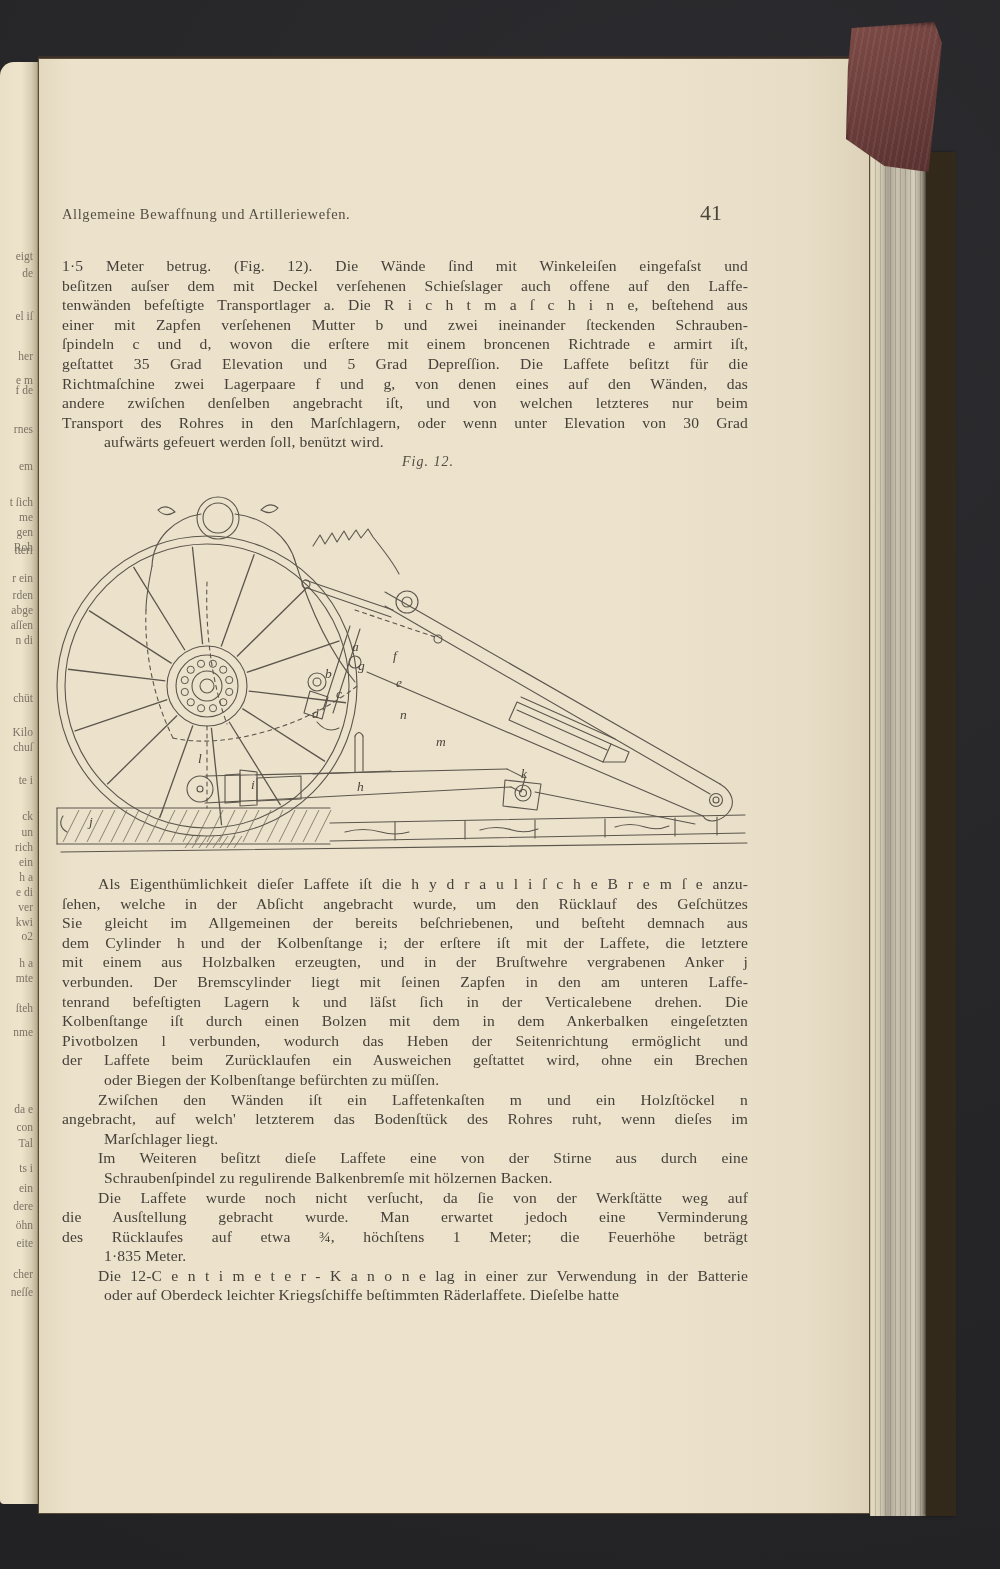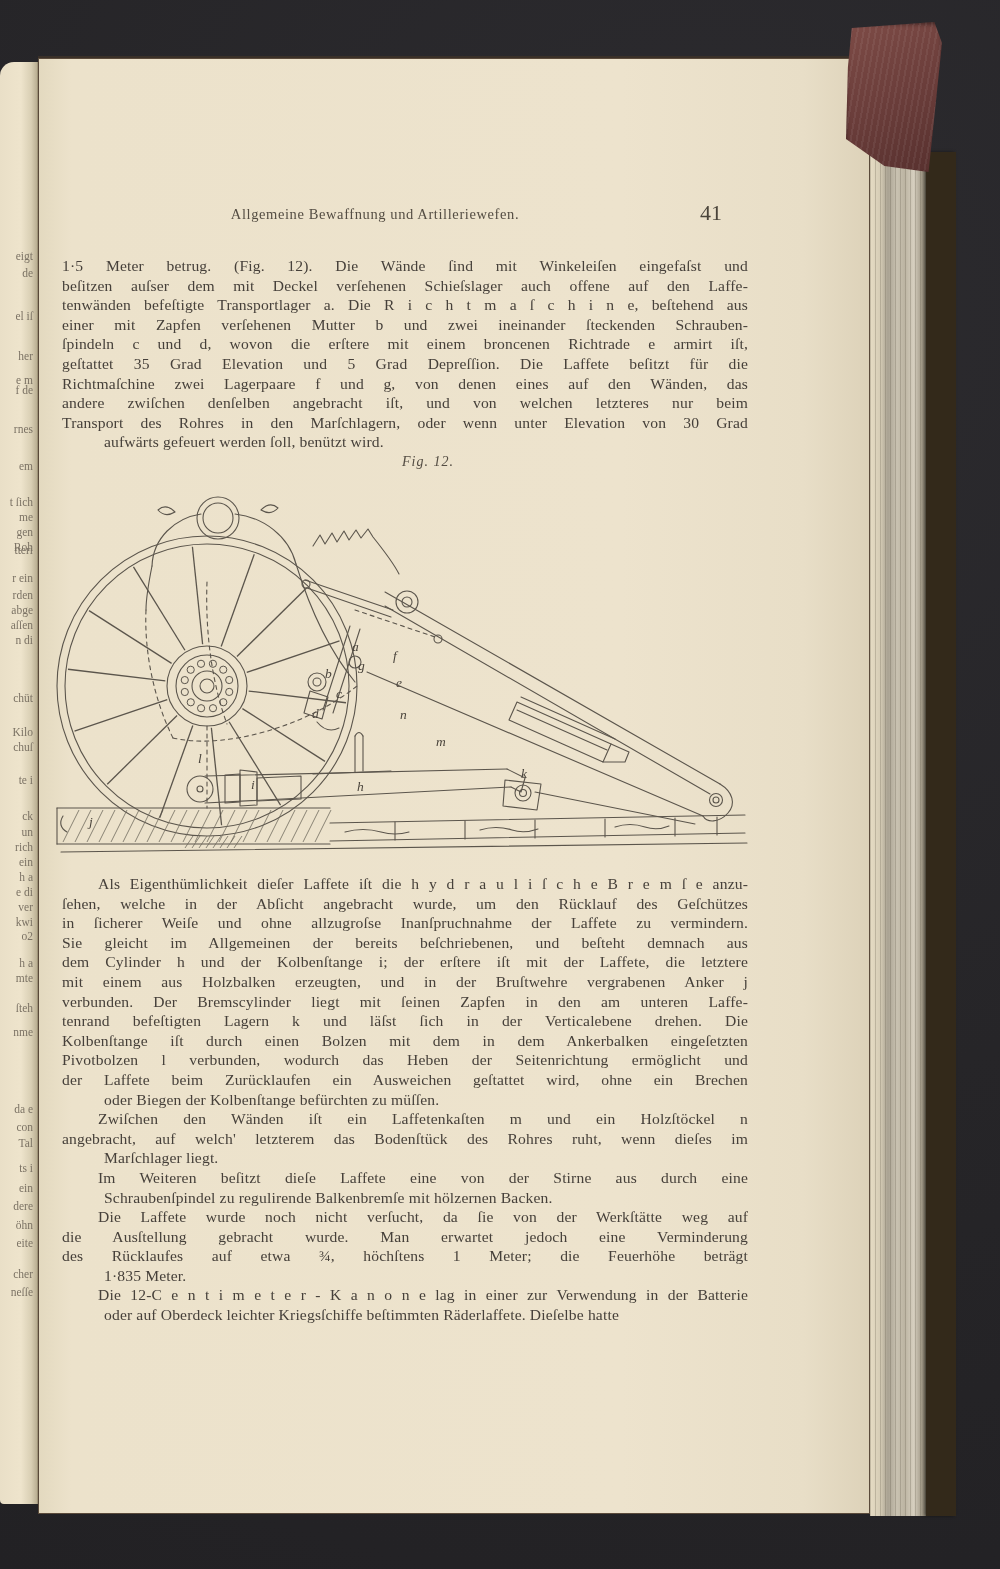--- a/index.html
+++ b/index.html
@@ -12,21 +12,21 @@
              background:linear-gradient(90deg,#e9dfc7 0%,#eee4cc 55%,#d9cfb4 82%,#bdb296 96%,#8f8468 100%);
              border-radius:14px 0 0 4px;}
   .prev-edge .frag{position:absolute;right:5px;white-space:nowrap;font-size:11.5px;color:#7b7264;}
   
   .page{position:absolute;left:38px;top:58px;width:832px;height:1456px;
         background:
           linear-gradient(90deg,#e3d9bf 0%,#ece2cb 4%,#ede3cd 70%,#e8dec7 92%,#ddd2b9 100%),
           #ece2cc;
         box-shadow:0 0 0 1px #5a4a3a inset, 0 -2px 0 #3a3028;}
   .running-head{position:absolute;left:24px;top:148px;width:686px;height:24px;}
-  .running-title{position:absolute;left:0;right:60px;text-align:center;
+  .running-title{position:absolute;left:0;right:60px;text-align:left;
                  font-size:14.5px;letter-spacing:.6px;color:#544d43;}
   .running-page{position:absolute;right:26px;top:-6px;font-size:22px;color:#4a443a;}
   .textblock{position:absolute;left:24px;width:686px;color:#46403a;
              font-size:15.6px;line-height:19.6px;letter-spacing:.15px;}
   #blockA{top:198px;}
   #blockB{top:816px;}
   .line{text-align:justify;text-align-last:justify;white-space:normal;}
   .line.last{text-align-last:left;margin-left:42px;}
   .line.indent{padding-left:36px;}
   .fig-caption{position:absolute;left:300px;top:396px;width:180px;text-align:center;
@@ -299,21 +299,20 @@
             <text x="143" y="277">l</text>
             <text x="381" y="260">m</text>
             <text x="345" y="233">n</text>
           </g>
       </svg>
     </div>
 
     <div id="blockB" class="textblock">
         <div class="line indent">Als Eigenthümlichkeit dieſer Laffete iſt die h y d r a u l i ſ c h e  B r e m ſ e anzu-</div>
         <div class="line">ſehen, welche in der Abſicht angebracht wurde, um den Rücklauf des Geſchützes</div>
-        <div class="line">in ſicherer Weiſe und ohne allzugroſse Inanſpruchnahme der Laffete zu vermindern.</div>
         <div class="line">Sie gleicht im Allgemeinen der bereits beſchriebenen, und beſteht demnach aus</div>
         <div class="line">dem Cylinder h und der Kolbenſtange i; der erſtere iſt mit der Laffete, die letztere</div>
         <div class="line">mit einem aus Holzbalken erzeugten, und in der Bruſtwehre vergrabenen Anker j</div>
         <div class="line">verbunden.  Der Bremscylinder liegt mit ſeinen Zapfen in den am unteren Laffe-</div>
         <div class="line">tenrand befeſtigten Lagern k und läſst ſich in der Verticalebene drehen.  Die</div>
         <div class="line">Kolbenſtange iſt durch einen Bolzen mit dem in dem Ankerbalken eingeſetzten</div>
         <div class="line">Pivotbolzen l verbunden, wodurch das Heben der Seitenrichtung ermöglicht und</div>
         <div class="line">der Laffete beim Zurücklaufen ein Ausweichen geſtattet wird, ohne ein Brechen</div>
         <div class="line last">oder Biegen der Kolbenſtange befürchten zu müſſen.</div>
         <div class="line indent">Zwiſchen den Wänden iſt ein Laffetenkaſten m und ein Holzſtöckel n</div>

